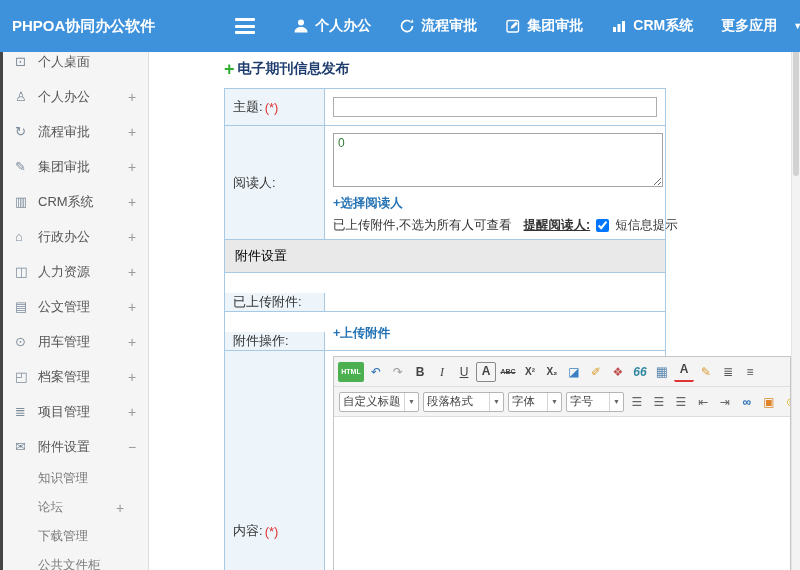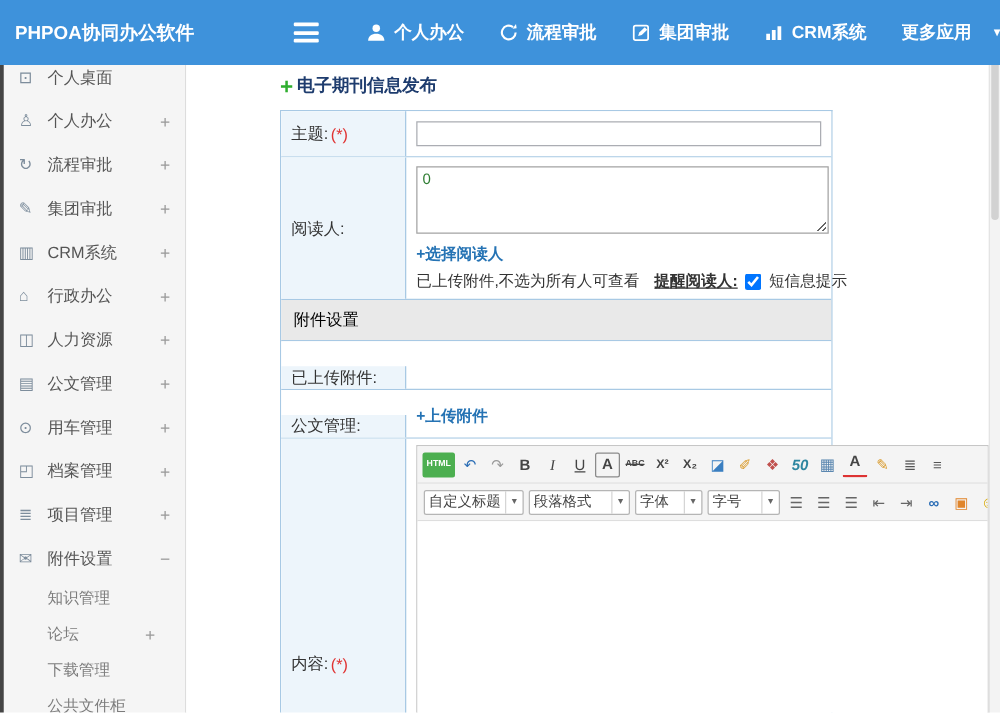--- a/index.html
+++ b/index.html
@@ -280,21 +280,21 @@
 
     <div class="frow h38" data-name="uploaded-attachments-row">
       <div class="fcell-l">
         <span data-name="uploaded-attachments-label">已上传附件:</span>
       </div>
       <div class="fcell-r vcenter" data-name="uploaded-attachments-value"></div>
     </div>
 
     <div class="frow h38" data-name="attachment-actions-row">
       <div class="fcell-l">
-        <span data-name="attachment-actions-label">公文管理:</span>
+        <span data-name="attachment-actions-label">附件操作:</span>
       </div>
       <div class="fcell-r vcenter">
         <span class="link" data-name="upload-attachment-link">+上传附件</span>
       </div>
     </div>
 
     <div class="frow frow-content" data-name="content-row">
       <div class="fcell-l">
         <span data-name="content-label">内容:</span>
         <span class="req" data-name="required-mark">(*)</span>
@@ -322,21 +322,21 @@
               <span class="tb-btn" data-name="superscript-button">X²</span>
 
               <span class="tb-btn" data-name="subscript-button">X₂</span>
 
               <span class="tb-btn" data-name="remove-format-button">◪</span>
 
               <span class="tb-btn" data-name="format-brush-button">✐</span>
 
               <span class="tb-btn" data-name="paint-button">❖</span>
 
-              <span class="tb-btn" data-name="blockquote-button">50</span>
+              <span class="tb-btn" data-name="blockquote-button">66</span>
 
               <span class="tb-btn" data-name="table-button">▦</span>
 
               <span class="tb-btn" data-name="font-color-button">A</span>
 
               <span class="tb-btn" data-name="highlight-color-button">✎</span>
 
               <span class="tb-btn" data-name="unordered-list-button">≣</span>
 
               <span class="tb-btn" data-name="ordered-list-button">≡</span>

